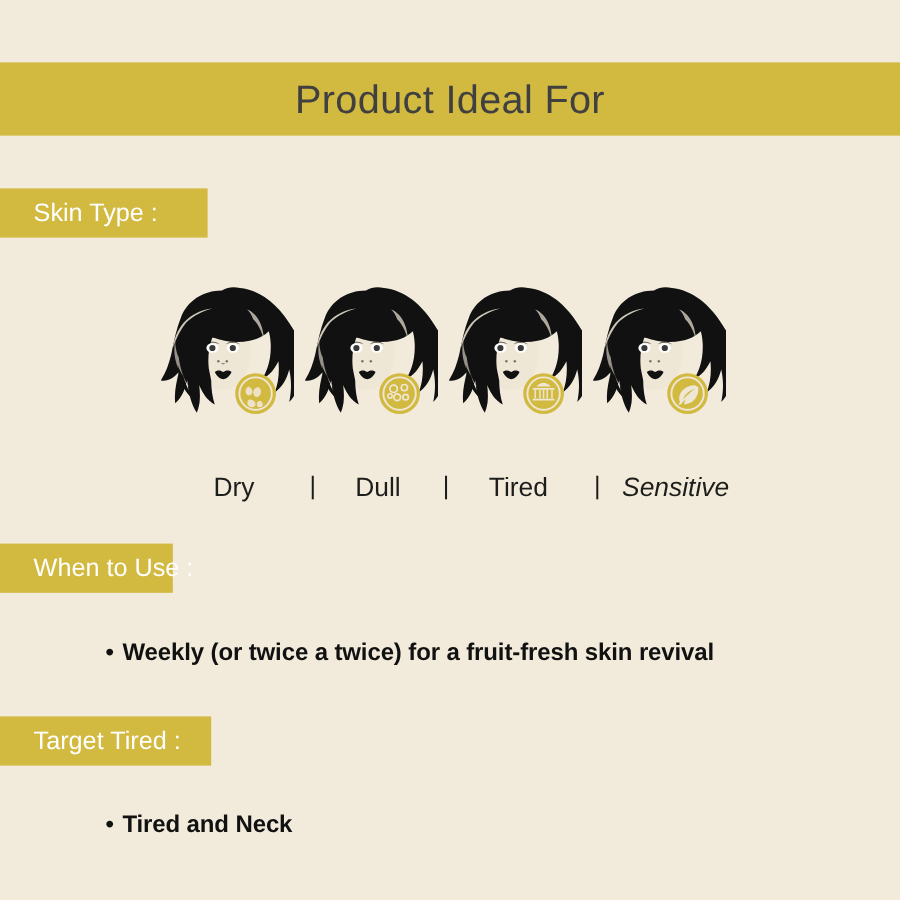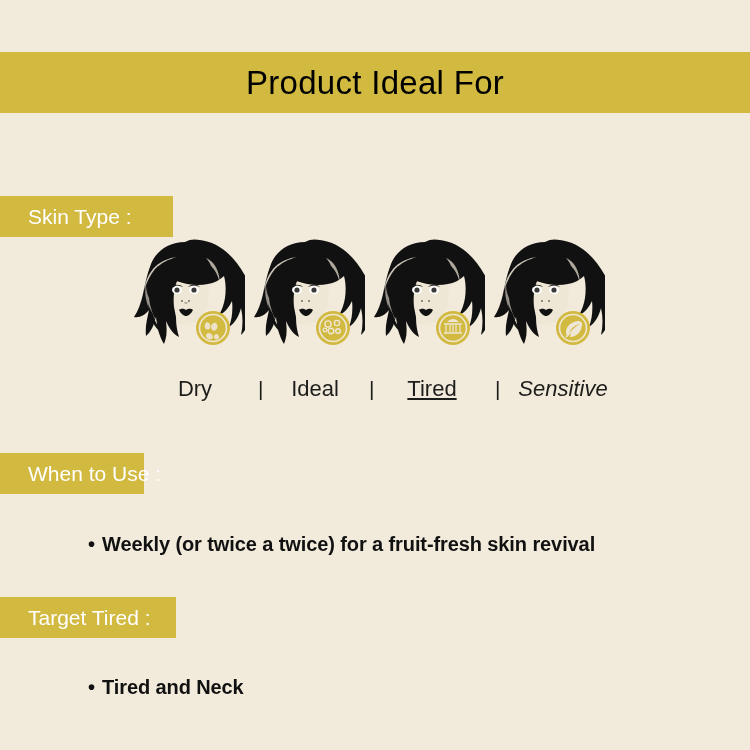--- a/index.html
+++ b/index.html
@@ -11,55 +11,55 @@
   }
   .page { position:relative; width:750px; height:750px; background:#F2EBDB; }
 
   
   .banner {
     position:absolute; left:0; top:52px; width:750px; height:61px;
     background:#D2B940;
     display:flex; align-items:center; justify-content:center;
   }
   .banner-title {
-    color:#000000;
+    color:#404040;
     font-size:33px;
     font-weight:400;
     letter-spacing:.3px;
     line-height:1;
   }
 
   
   .section-label {
     position:absolute; left:0;
     background:#D2B940;
     height:41px;
     display:flex; align-items:center;
     padding-left:28px; padding-right:22px;
     color:#FFFFFF;
     font-size:21px;
     font-weight:400;
     white-space:nowrap;
   }
-  #lbl-skin   { top:157px; width:173px;margin-top:39px; }
+  #lbl-skin   { top:157px; width:173px; }
   #lbl-when   { top:453px; width:144px; }
   #lbl-target { top:597px; width:176px; }
 
   
   .faces-row {
     position:absolute; left:0; top:236px; width:750px; height:118px;
   }
   .face-cell {
     position:absolute; top:0; width:120px; height:118px;
   }
   .face-cell svg { display:block; width:120px; height:118px; }
 
   
   .types-row {
-    position:absolute; left:0; top:371px; width:750px; height:36px;
+    position:absolute; left:0; top:388px; width:750px; height:36px;
   }
   .type-label {
     position:absolute; top:0;
     font-size:22px; color:#1D1D1B;
     text-align:center; line-height:36px;
     white-space:nowrap;
   }
   .type-sep {
     position:absolute; top:0;
     font-size:21px; color:#1D1D1B;
@@ -232,23 +232,23 @@
           </g>
         </g>
       </svg>
     </div>
 
   </div>
 
   <div class="types-row">
     <div class="type-label" style="left:155px; width:80px;">Dry</div>
     <div class="type-sep" style="left:258px;">|</div>
-    <div class="type-label" style="left:275px; width:80px;">Ideal</div>
+    <div class="type-label" style="left:275px; width:80px;">Dull</div>
     <div class="type-sep" style="left:369px;">|</div>
-    <div class="type-label" style="left:390px; width:84px;text-decoration:underline;">Tired</div>
+    <div class="type-label" style="left:390px; width:84px;">Tired</div>
     <div class="type-sep" style="left:495px;">|</div>
     <div class="type-label" style="left:508px; width:110px;font-style:italic;">Sensitive</div>
   </div>
 
   <div class="section-label" id="lbl-when">When to Use :</div>
 
   <div class="bullet-row" id="bullet-when">
     <span class="bullet-dot">•</span>
     <span class="bullet-text">Weekly (or twice a twice) for a fruit-fresh skin revival</span>
   </div>

